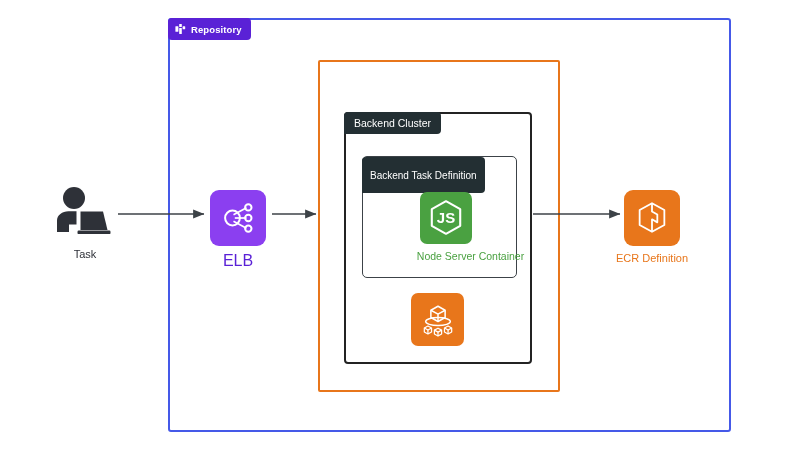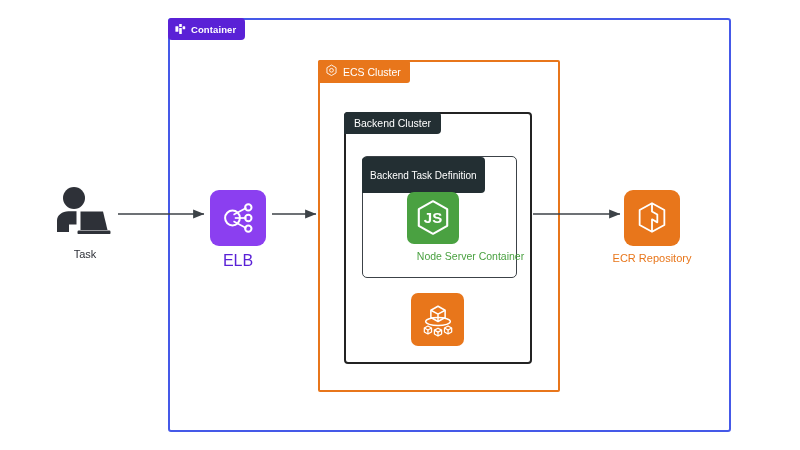--- a/index.html
+++ b/index.html
@@ -143,21 +143,21 @@
   .tile {
     position: absolute;
     border-radius: 7px;
     display: flex;
     align-items: center;
     justify-content: center;
   }
   .tile svg { display: block; }
 
   #node-tile {
-    left: 407px;
+    left: 420px;
     top: 192px;
     width: 52px;
     height: 52px;
     background: #4aa141;
   }
   #ecs-task-tile {
     left: 411px;
     top: 293px;
     width: 53px;
     height: 53px;
@@ -243,34 +243,25 @@
 
   <div id="localstack-badge">
     <span class="ls-mark">
       <svg width="12" height="12" viewBox="0 0 12 12">
         <rect x="0.4" y="3.2" width="3" height="5.6" rx="0.5" fill="#ffffff"></rect>
         <rect x="4.2" y="1.0" width="2.6" height="3.1" rx="0.5" fill="#ffffff"></rect>
         <rect x="4.2" y="5.0" width="2.6" height="6.0" rx="0.5" fill="#ffffff"></rect>
         <rect x="7.6" y="3.2" width="2.6" height="3.1" rx="0.5" fill="#ffffff"></rect>
       </svg>
     </span>
-    <span>Container</span>
+    <span>Repository</span>
   </div>
 
   <div class="abs" id="ecs-cluster-box"></div>
 
-  <div id="ecs-cluster-badge">
-    <span>
-      <svg width="13" height="13" viewBox="0 0 16 16">
-        <path d="M8 1.3 L13.6 4.5 L13.6 11 L8 14.2 L2.4 11 L2.4 4.5 Z" fill="none" stroke="#ffffff" stroke-width="1.2" opacity="0.9"></path>
-        <circle cx="8" cy="7.75" r="2.3" fill="none" stroke="#ffffff" stroke-width="1.2" opacity="0.9"></circle>
-      </svg>
-    </span>
-    <span>ECS Cluster</span>
-  </div>
 
   <div class="abs" id="backend-service-box"></div>
 
   <div id="backend-service-badge">
     <span>Backend Cluster</span>
   </div>
 
   <div class="abs" id="task-def-box"></div>
 
   <div id="task-def-badge">
@@ -339,21 +330,21 @@
     <span>
       <svg width="38" height="38" viewBox="0 0 40 40">
         <g fill="none" stroke="#ffffff" stroke-width="1.9" stroke-linejoin="round">
           <path d="M20 4.5 L33 11.6 L33 27.4 L20 34.5 L7 27.4 L7 11.6 Z"></path>
           <path d="M20 4.5 L20 13.2 L25.6 16.4 L25.6 24.6 L20 21.4 L20 34.5"></path>
         </g>
       </svg>
     </span>
   </div>
 
-  <div class="node-label" id="ecr-label">ECR Repository</div>
+  <div class="node-label" id="ecr-label">ECR Definition</div>
 
   <div id="user-icon">
     <svg width="62" height="54" viewBox="0 0 62 54">
       <circle cx="21" cy="12" r="11" fill="#2e3138"></circle>
       <path d="M4 46 L4 34.5 C4 29.2 9.2 25.2 15.5 25.2 L23.5 25.2 L23.5 38.5 L16 38.5 L16 46 Z" fill="#2e3138"></path>
       <path d="M27.5 25.5 L50 25.5 L54.5 44 L27.5 44 Z" fill="#2e3138"></path>
       <rect x="24.5" y="44.5" width="33" height="3.6" rx="1.2" fill="#2e3138"></rect>
     </svg>
   </div>
 

